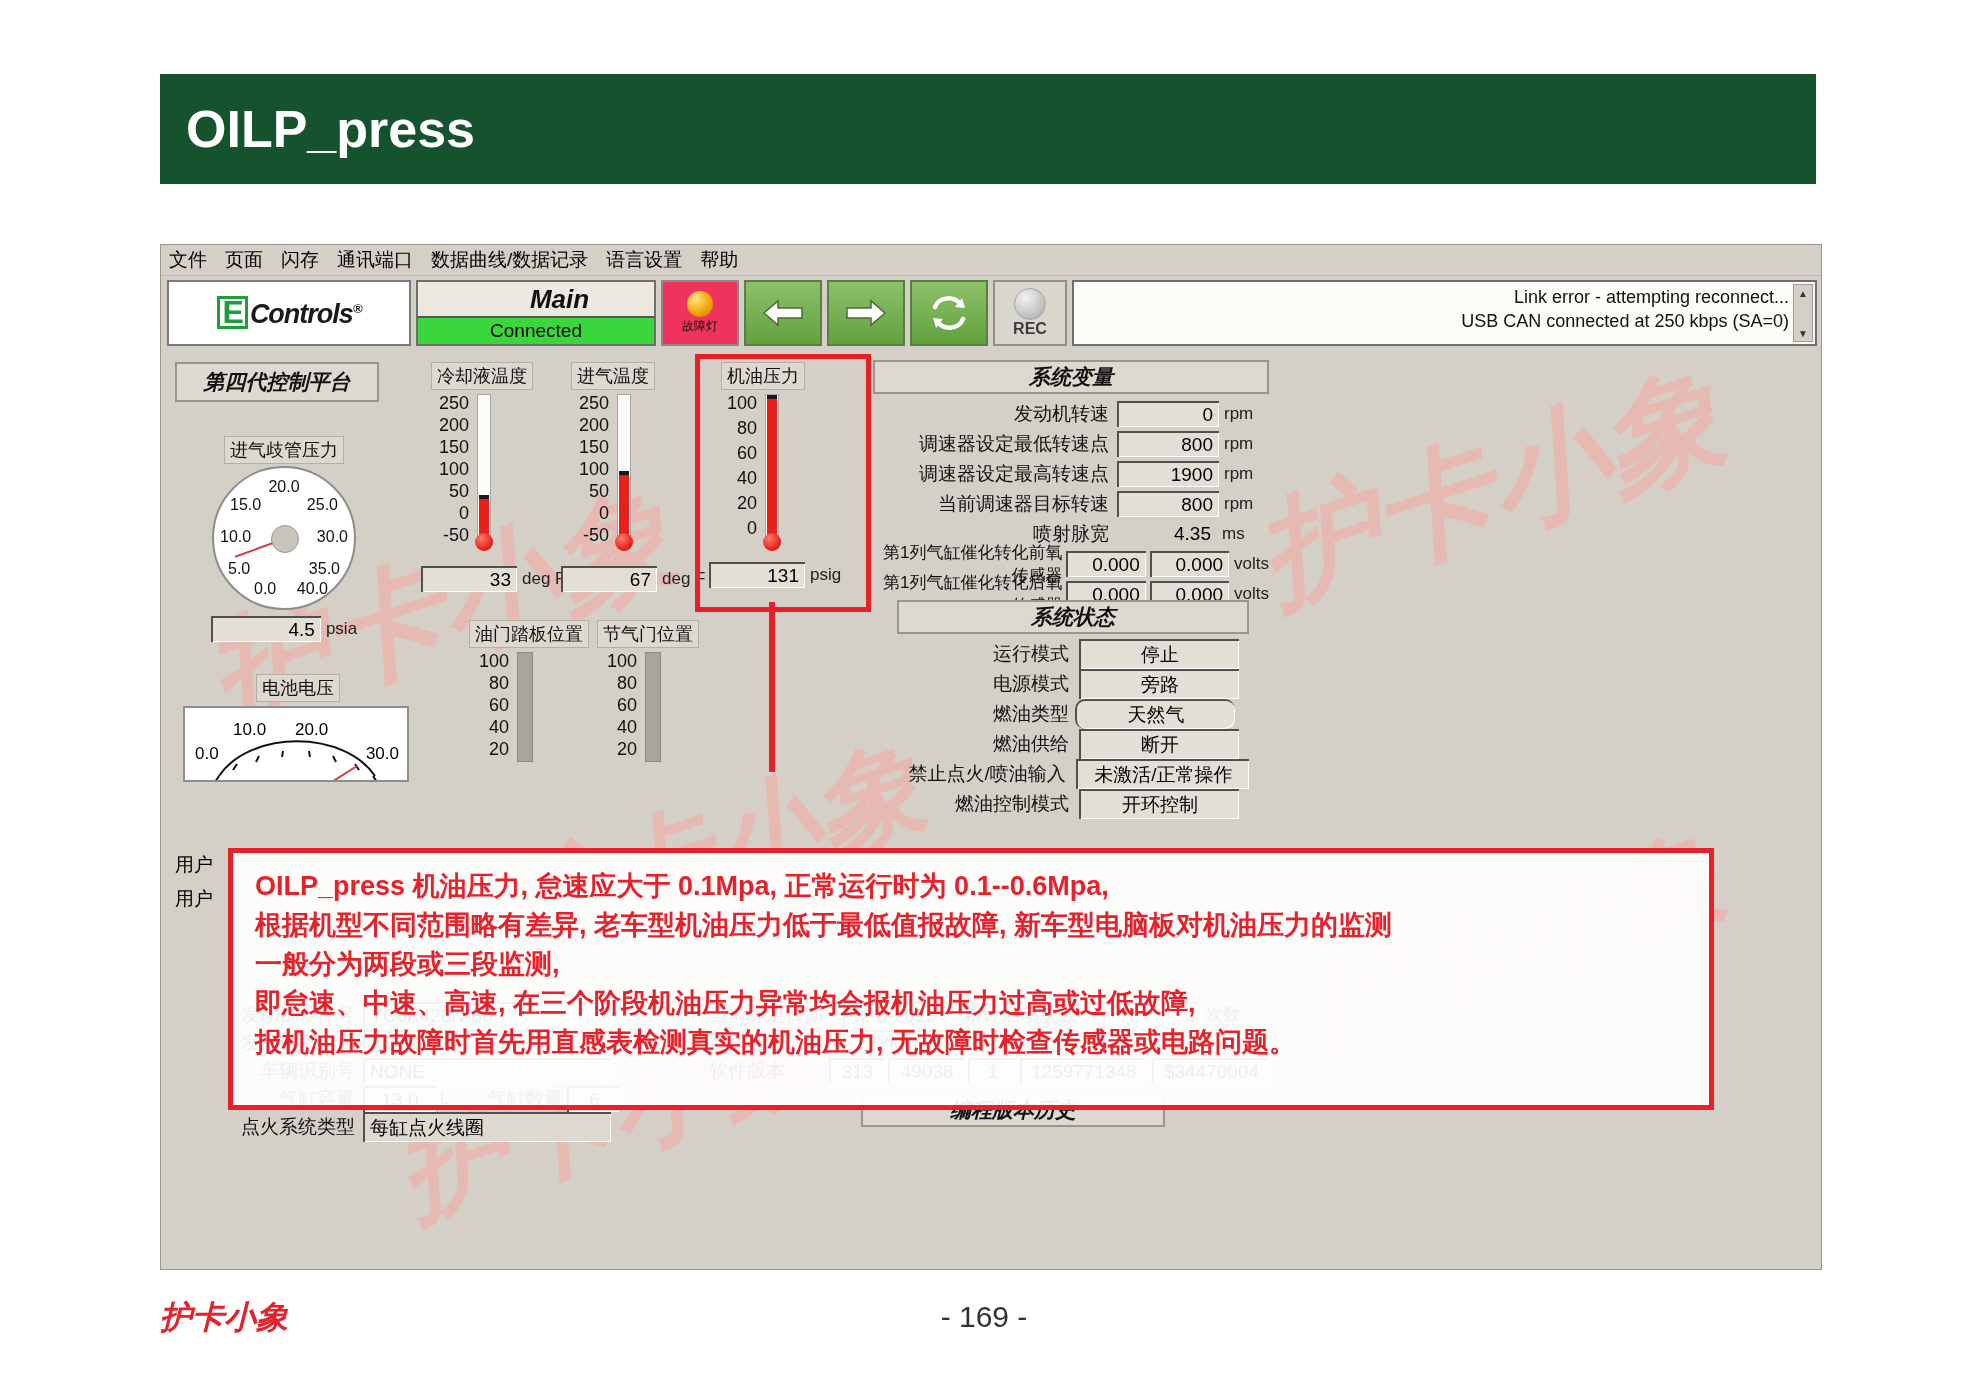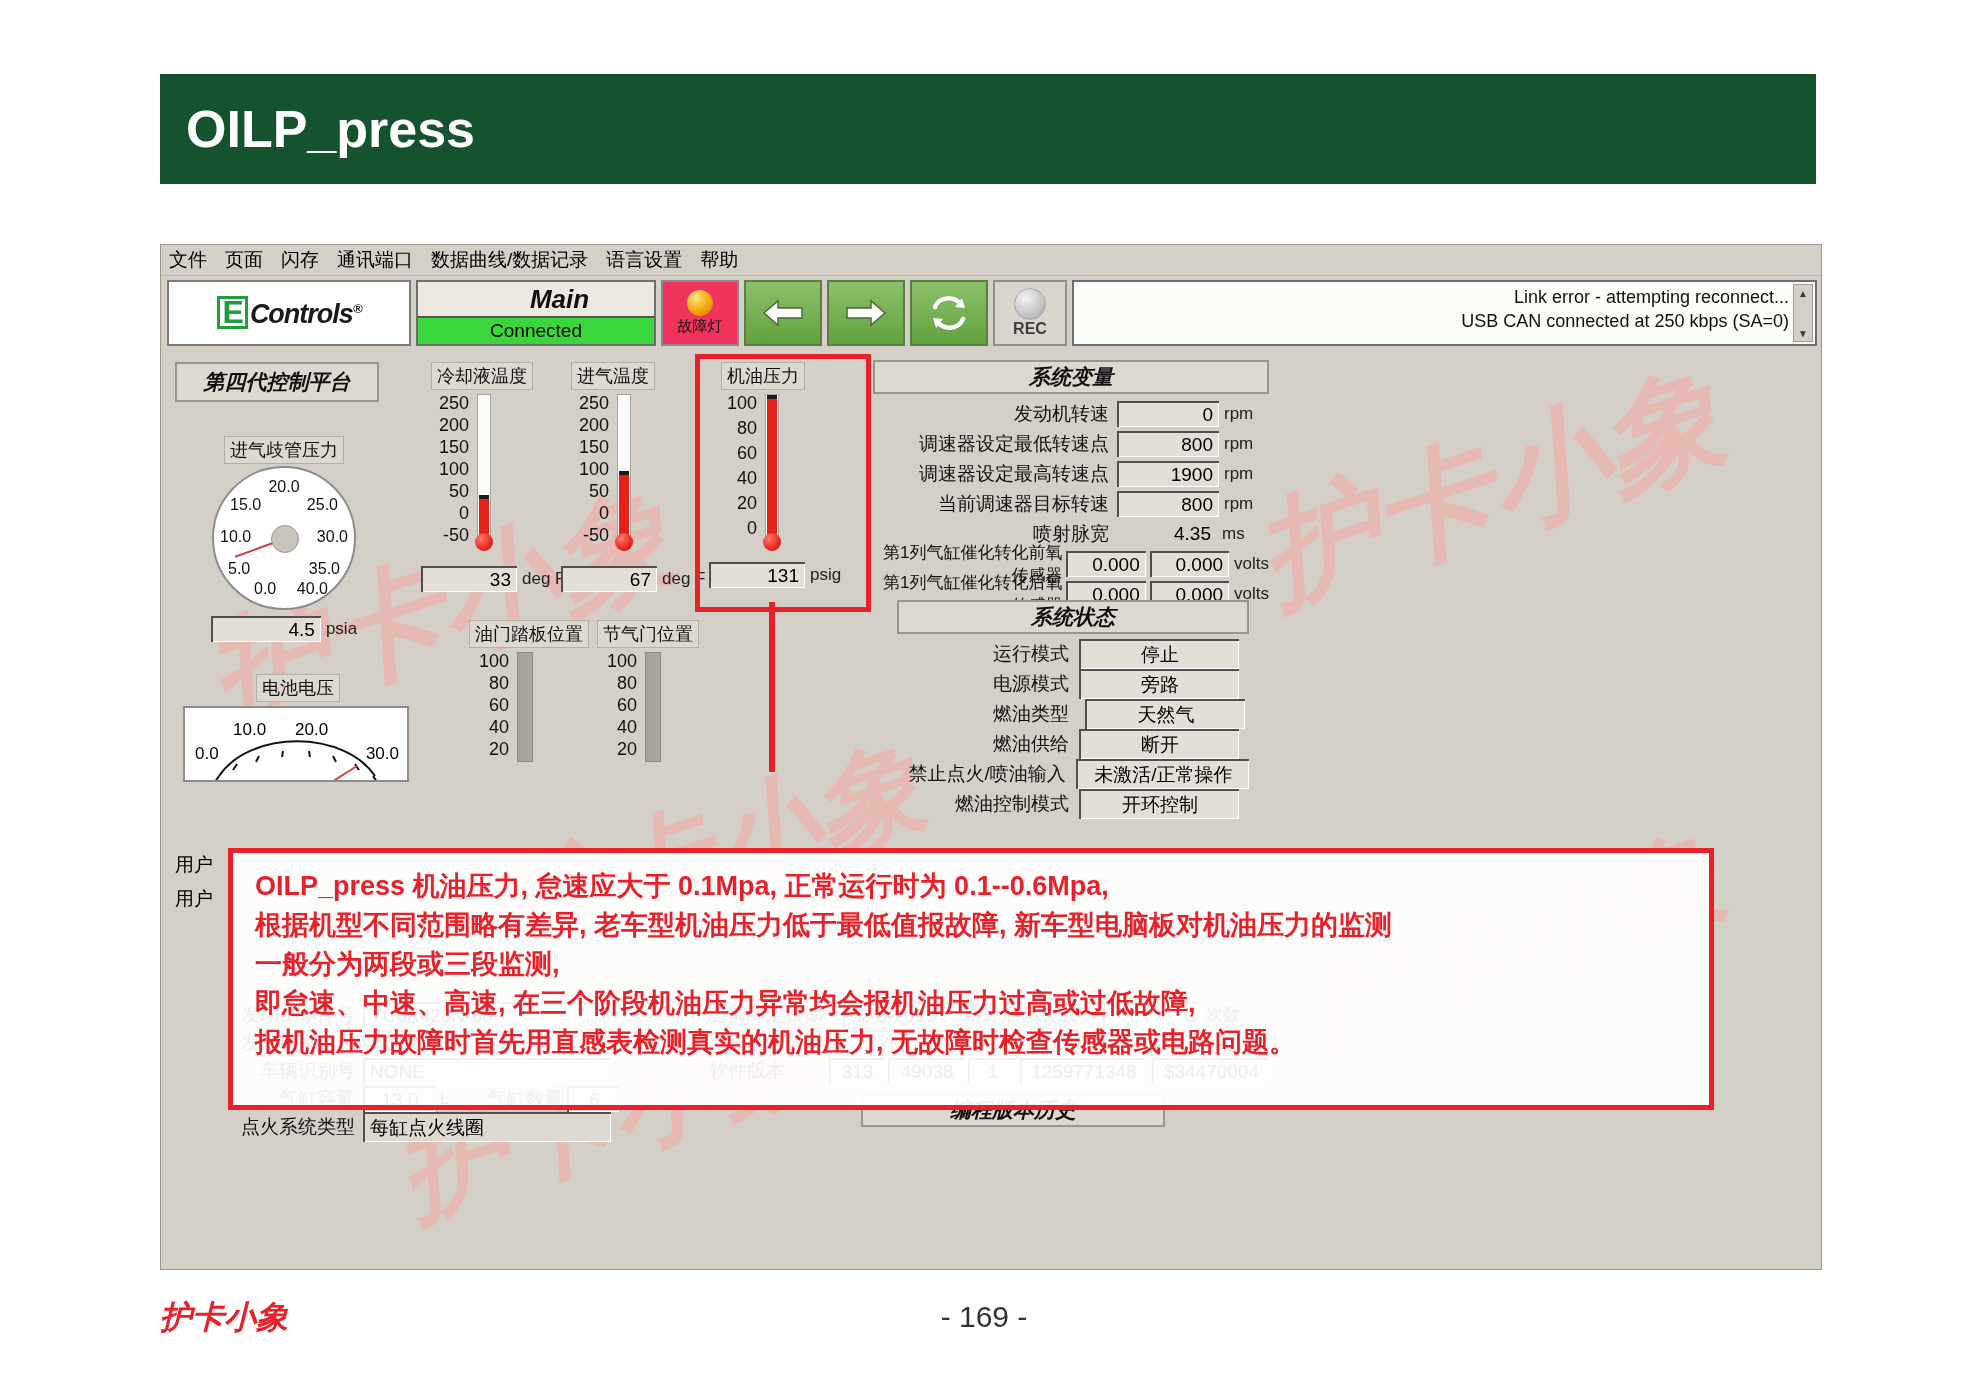--- a/index.html
+++ b/index.html
@@ -51,21 +51,21 @@
   .page-status{
     height:26px;background:#39d63c;border-top:2px solid #555;
     display:flex;align-items:center;justify-content:center;font-size:19px;color:#000;
   }
   .fault-lamp{
     width:74px;background:#f0335c;border:2px solid #8a8a8a;
     display:flex;flex-direction:column;align-items:center;justify-content:center;gap:1px;
   }
   .lamp{width:26px;height:26px;border-radius:50%;
         background:radial-gradient(circle at 35% 30%,#ffe680,#f0a000 60%,#c07800);}
-  .fault-lamp .lbl{font-size:15px;color:#111;}
+  .fault-lamp .lbl{font-size:12px;color:#111;}
   .navbtn{
     width:74px;border:2px solid #5d7e43;
     background:linear-gradient(180deg,#8dc06a,#61a23e);
     display:flex;align-items:center;justify-content:center;
   }
   .rec-btn{
     width:70px;border:2px solid #8f8f8f;background:#d9d6ce;
     display:flex;flex-direction:column;align-items:center;justify-content:center;
   }
   .rec-knob{width:30px;height:30px;border-radius:50%;
@@ -434,21 +434,21 @@
         <div class="vrow">
           <div class="lab" style="width:196px;">运行模式</div>
           <div class="statusval" style="width:150px;margin-left:10px;">停止</div>
         </div>
         <div class="vrow">
           <div class="lab" style="width:196px;">电源模式</div>
           <div class="statusval" style="width:150px;margin-left:10px;">旁路</div>
         </div>
         <div class="vrow">
           <div class="lab" style="width:196px;">燃油类型</div>
-          <div class="statusval" style="width:150px;margin-left:16px;">天然气</div>
+          <div class="statusval" style="width:150px;margin-left:6px;border-radius:10px;">天然气</div>
         </div>
         <div class="vrow">
           <div class="lab" style="width:196px;">燃油供给</div>
           <div class="statusval" style="width:150px;margin-left:10px;">断开</div>
         </div>
         <div class="vrow">
           <div class="lab" style="width:196px;">禁止点火/喷油输入</div>
           <div class="statusval" style="width:166px;margin-left:10px;">未激活/正常操作</div>
         </div>
         <div class="vrow">

